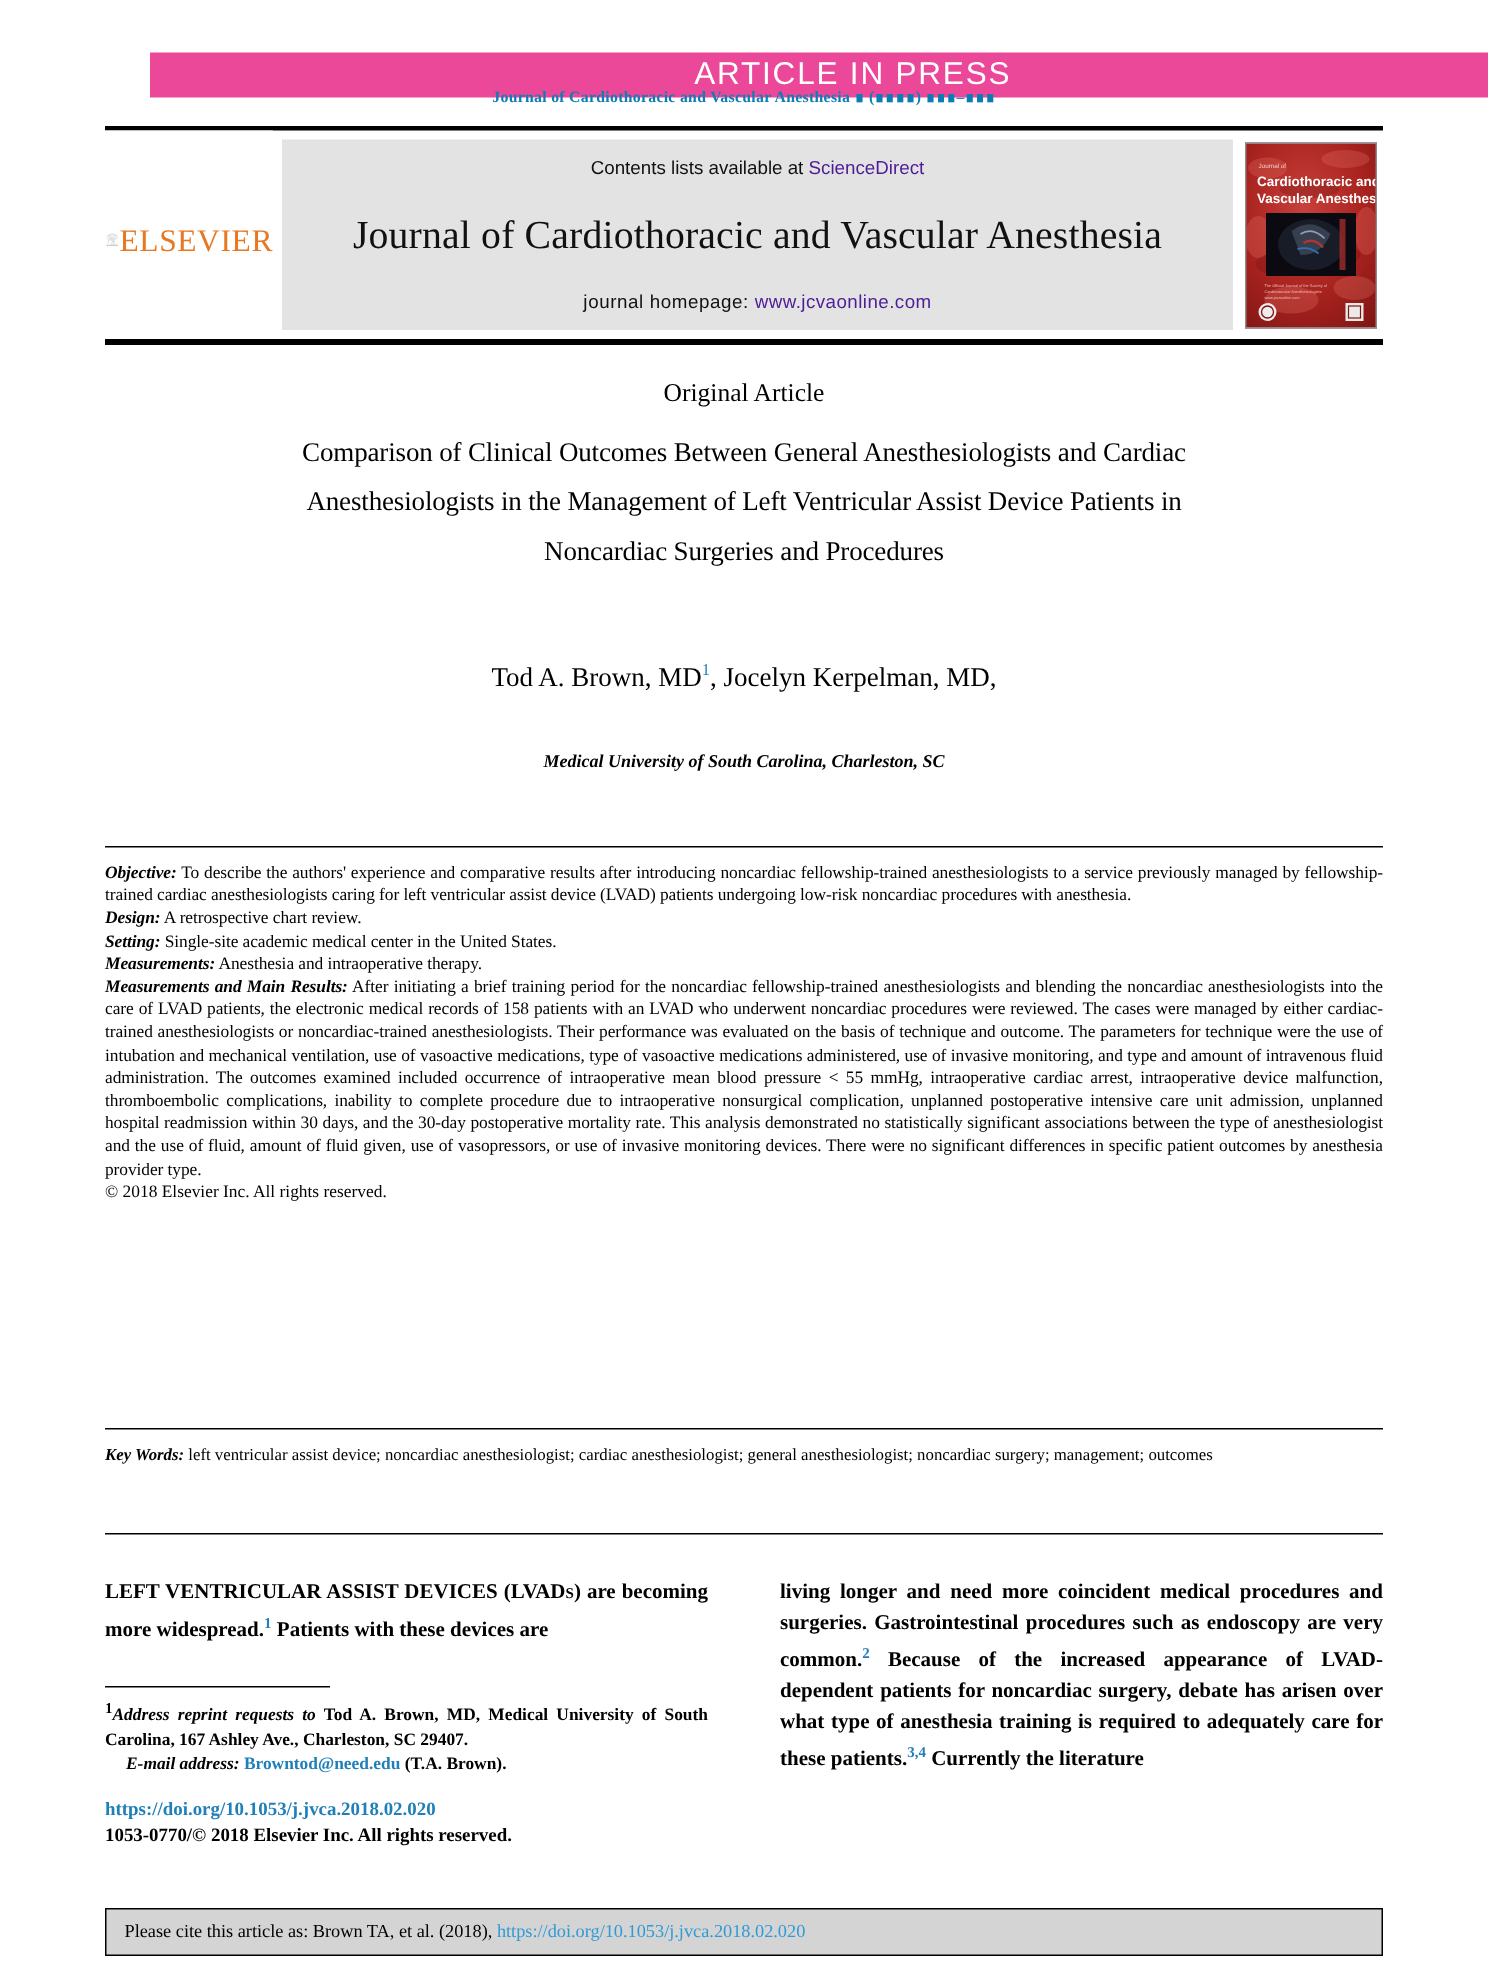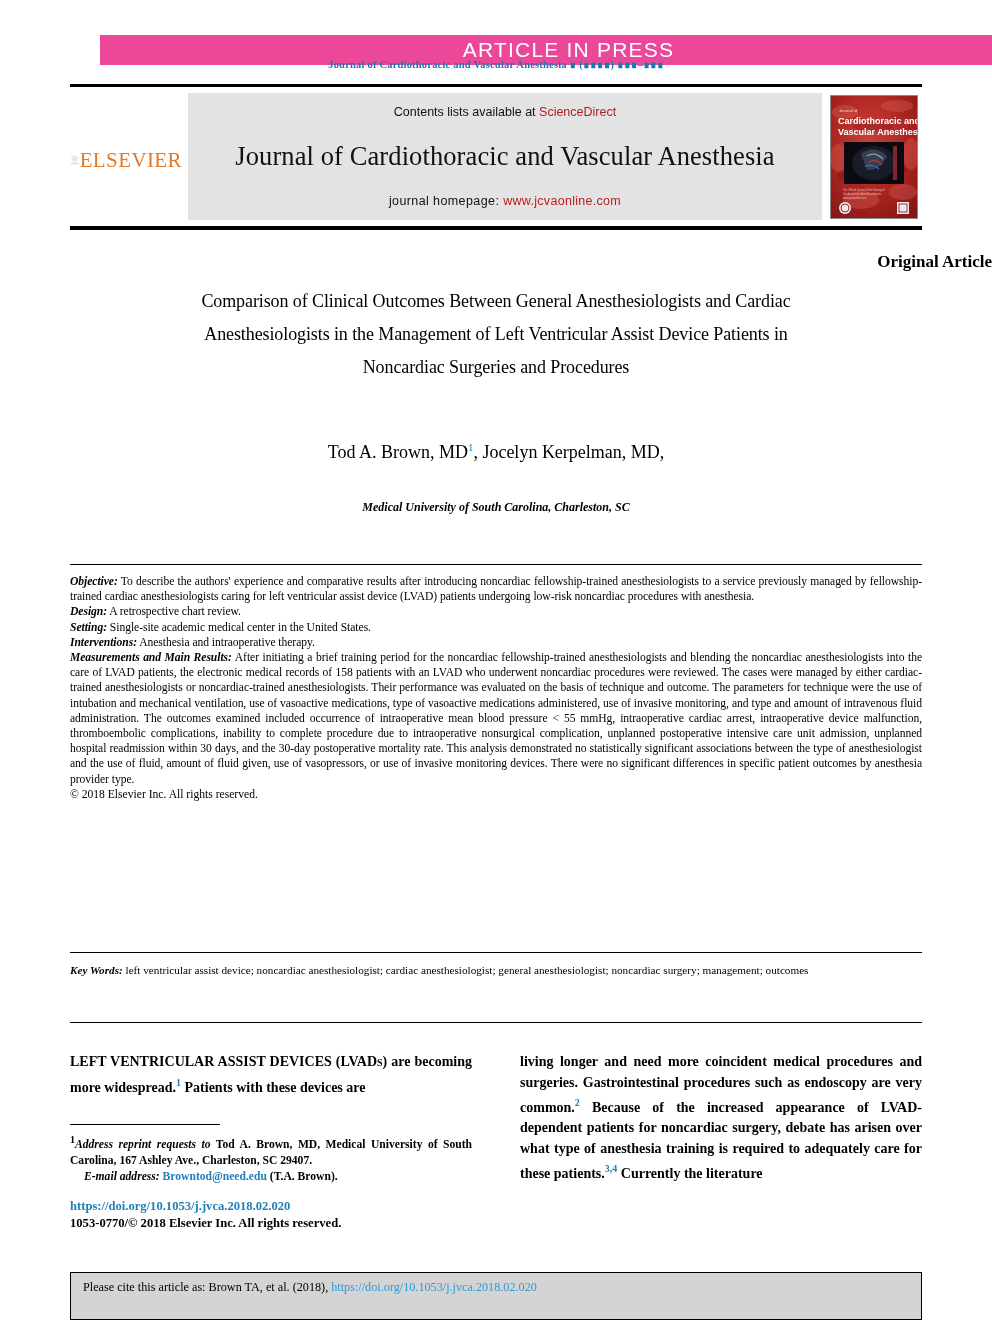--- a/index.html
+++ b/index.html
@@ -94,21 +94,21 @@
     justify-content: space-between;
     padding: 12px 0 12px 0;
     box-sizing: border-box;
     margin: 6px 4px 6px 6px;
   }
   .sd-contents {
     font-family: "Liberation Sans", sans-serif;
     font-size: 12.5px;
     color: #111;
   }
-  .sd-link { color: #b91c1c; }
+  .sd-link { color: #4c1d95; }
   .sd-title {
     font-family: "Liberation Serif", serif;
     font-size: 26.5px;
     color: #111;
     letter-spacing: 0.1px;
   }
   .sd-home {
     font-family: "Liberation Sans", sans-serif;
     font-size: 12.5px;
     color: #111;
@@ -128,23 +128,22 @@
     border: 1px solid #8a8a8a;
     position: relative;
     overflow: hidden;
     background: #a5231f;
   }
 
   
   .orig-article {
     position: absolute;
     left: 0; top: 252px; width: 992px;
-    text-align: right;
+    text-align: center;
     font-size: 17px;
-    font-weight: bold;
   }
   .paper-title {
     position: absolute;
     left: 186px; top: 285px; width: 620px;
     text-align: center;
     font-size: 18px;
     line-height: 33px;
     letter-spacing: -0.1px;
   }
   .authors {
@@ -255,21 +254,21 @@
   .issn-line {
     font-size: 12.6px;
     color: #000;
     line-height: 17px;
     font-weight: bold;
   }
 
   
   .cite-footer {
     position: absolute;
-    left: 70px; top: 1272px; width: 852px; height: 48px;
+    left: 70px; top: 1272px; width: 852px; height: 32px;
     background: #d4d4d4;
     border: 1.2px solid #000;
     box-sizing: border-box;
     display: flex;
     align-items: flex-start;
     padding: 7px 3px 0 12px;
   }
   .cite-text {
     font-size: 12.2px;
     color: #000;
@@ -463,21 +462,21 @@
   <p class="abs-p">
     <span class="abs-label">Objective:</span><span> To describe the authors' experience and comparative results after introducing noncardiac fellowship-trained anesthesiologists to a service previously managed by fellowship-trained cardiac anesthesiologists caring for left ventricular assist device (LVAD) patients undergoing low-risk noncardiac procedures with anesthesia.</span>
   </p>
   <p class="abs-p">
     <span class="abs-label">Design:</span><span> A retrospective chart review.</span>
   </p>
   <p class="abs-p">
     <span class="abs-label">Setting:</span><span> Single-site academic medical center in the United States.</span>
   </p>
   <p class="abs-p">
-    <span class="abs-label">Interventions:</span><span> Anesthesia and intraoperative therapy.</span>
+    <span class="abs-label">Measurements:</span><span> Anesthesia and intraoperative therapy.</span>
   </p>
   <p class="abs-p">
     <span class="abs-label">Measurements and Main Results:</span><span> After initiating a brief training period for the noncardiac fellowship-trained anesthesiologists and blending the noncardiac anesthesiologists into the care of LVAD patients, the electronic medical records of 158 patients with an LVAD who underwent noncardiac procedures were reviewed. The cases were managed by either cardiac-trained anesthesiologists or noncardiac-trained anesthesiologists. Their performance was evaluated on the basis of technique and outcome. The parameters for technique were the use of intubation and mechanical ventilation, use of vasoactive medications, type of vasoactive medications administered, use of invasive monitoring, and type and amount of intravenous fluid administration. The outcomes examined included occurrence of intraoperative mean blood pressure &lt; 55 mmHg, intraoperative cardiac arrest, intraoperative device malfunction, thromboembolic complications, inability to complete procedure due to intraoperative nonsurgical complication, unplanned postoperative intensive care unit admission, unplanned hospital readmission within 30 days, and the 30-day postoperative mortality rate. This analysis demonstrated no statistically significant associations between the type of anesthesiologist and the use of fluid, amount of fluid given, use of vasopressors, or use of invasive monitoring devices. There were no significant differences in specific patient outcomes by anesthesia provider type.</span>
   </p>
   <p class="abs-copy">© 2018 Elsevier Inc. All rights reserved.</p>
 </div>
 
 <div class="keywords-wrap">
   <p class="kw">
     <span class="abs-label">Key Words:</span><span> left ventricular assist device; noncardiac anesthesiologist; cardiac anesthesiologist; general anesthesiologist; noncardiac surgery; management; outcomes</span>

